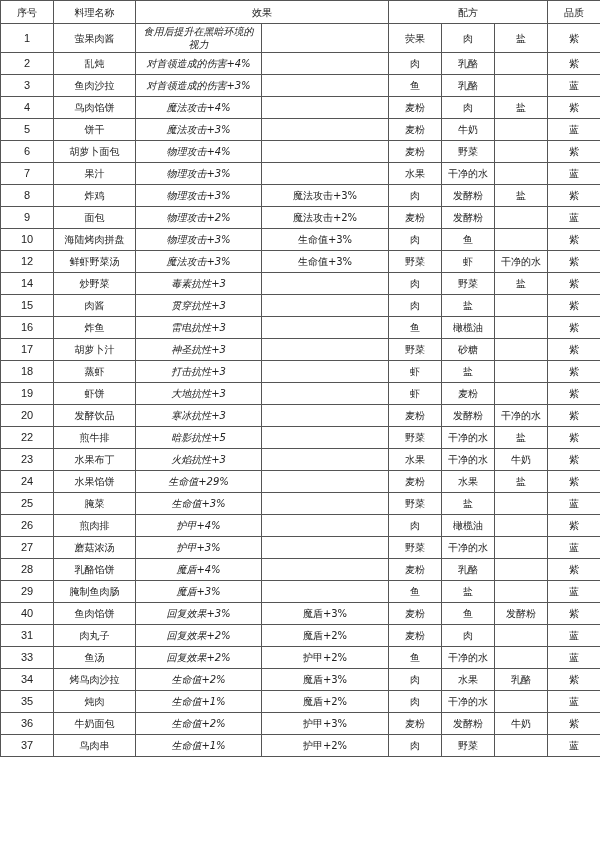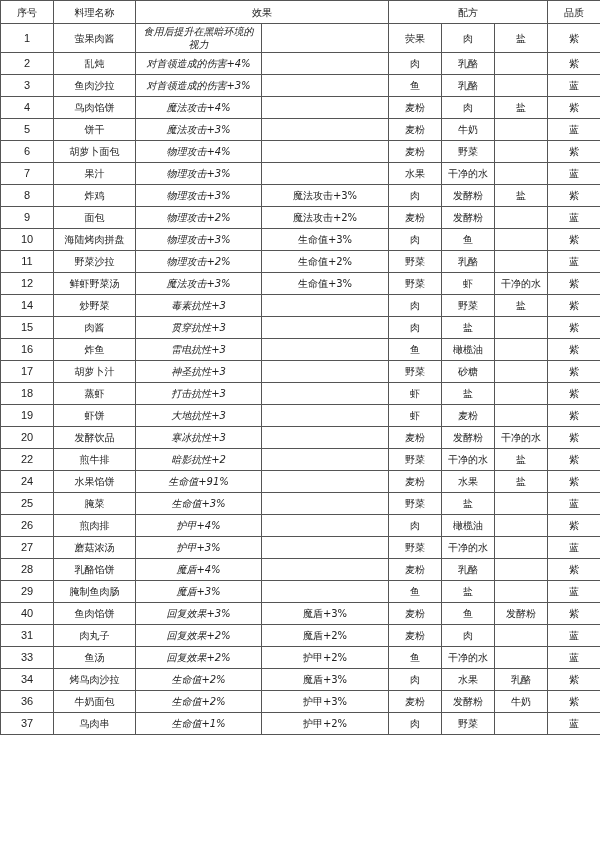--- a/index.html
+++ b/index.html
@@ -130,30 +130,20 @@
         <td class="num">10</td>
         <td>海陆烤肉拼盘</td>
         <td class="eff1">物理攻击+3%</td>
         <td>生命值+3%</td>
         <td>肉</td>
         <td>鱼</td>
         <td></td>
         <td>紫</td>
       </tr>
       <tr class="r">
-        <td class="num">11</td>
-        <td>野菜沙拉</td>
-        <td class="eff1">物理攻击+2%</td>
-        <td>生命值+2%</td>
-        <td>野菜</td>
-        <td>乳酪</td>
-        <td></td>
-        <td>蓝</td>
-      </tr>
-      <tr class="r">
         <td class="num">12</td>
         <td>鲜虾野菜汤</td>
         <td class="eff1">魔法攻击+3%</td>
         <td>生命值+3%</td>
         <td>野菜</td>
         <td>虾</td>
         <td>干净的水</td>
         <td>紫</td>
       </tr>
       <tr class="r">
@@ -222,31 +212,41 @@
         <td class="eff1">寒冰抗性+3</td>
         <td></td>
         <td>麦粉</td>
         <td>发酵粉</td>
         <td>干净的水</td>
         <td>紫</td>
       </tr>
       <tr class="r">
         <td class="num">22</td>
         <td>煎牛排</td>
-        <td class="eff1">暗影抗性+2</td>
-        <td></td>
-        <td>野菜</td>
-        <td>干净的水</td>
-        <td>盐</td>
+        <td class="eff1">暗影抗性+5</td>
+        <td></td>
+        <td>野菜</td>
+        <td>干净的水</td>
+        <td>盐</td>
+        <td>紫</td>
+      </tr>
+      <tr class="r">
+        <td class="num">23</td>
+        <td>水果布丁</td>
+        <td class="eff1">火焰抗性+3</td>
+        <td></td>
+        <td>水果</td>
+        <td>干净的水</td>
+        <td>牛奶</td>
         <td>紫</td>
       </tr>
       <tr class="r">
         <td class="num">24</td>
         <td>水果馅饼</td>
-        <td class="eff1">生命值+91%</td>
+        <td class="eff1">生命值+29%</td>
         <td></td>
         <td>麦粉</td>
         <td>水果</td>
         <td>盐</td>
         <td>紫</td>
       </tr>
       <tr class="r">
         <td class="num">25</td>
         <td>腌菜</td>
         <td class="eff1">生命值+3%</td>
@@ -330,20 +330,30 @@
         <td class="num">34</td>
         <td>烤鸟肉沙拉</td>
         <td class="eff1">生命值+2%</td>
         <td>魔盾+3%</td>
         <td>肉</td>
         <td>水果</td>
         <td>乳酪</td>
         <td>紫</td>
       </tr>
       <tr class="r">
+        <td class="num">35</td>
+        <td>炖肉</td>
+        <td class="eff1">生命值+1%</td>
+        <td>魔盾+2%</td>
+        <td>肉</td>
+        <td>干净的水</td>
+        <td></td>
+        <td>蓝</td>
+      </tr>
+      <tr class="r">
         <td class="num">36</td>
         <td>牛奶面包</td>
         <td class="eff1">生命值+2%</td>
         <td>护甲+3%</td>
         <td>麦粉</td>
         <td>发酵粉</td>
         <td>牛奶</td>
         <td>紫</td>
       </tr>
       <tr class="r">

